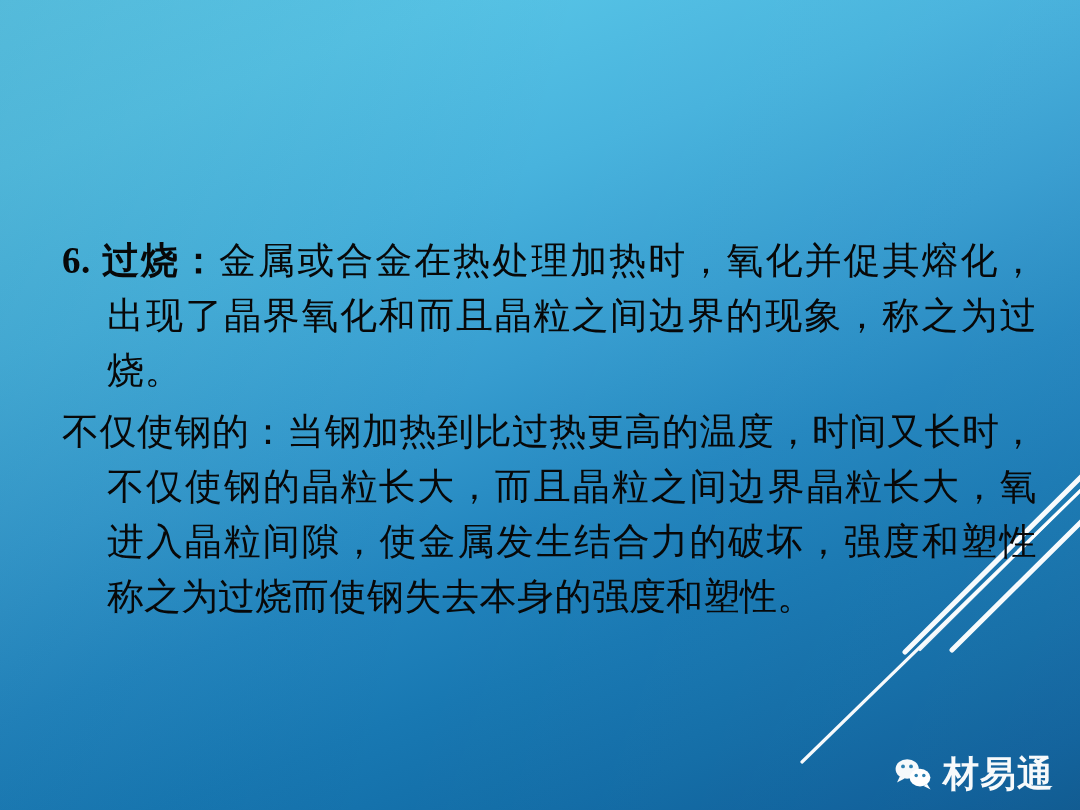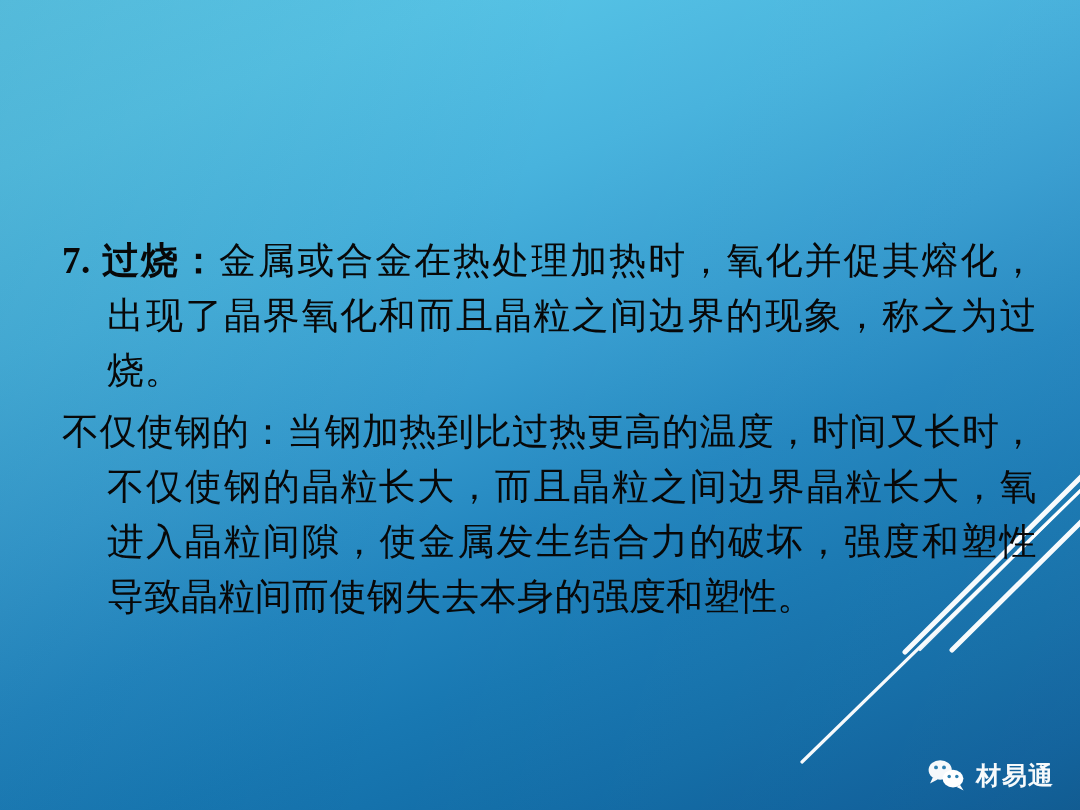--- a/index.html
+++ b/index.html
@@ -103,21 +103,21 @@
     position: absolute;
     right: 26px;
     bottom: 18px;
     display: flex;
     align-items: center;
     gap: 9px;
     z-index: 4;
   }
   #watermark .wm-text {
     color: #ffffff;
-    font-size: 25px;
+    font-size: 36px;
     font-weight: bold;
     font-family: "DejaVu Sans", "Liberation Sans", sans-serif;
     letter-spacing: 1px;
     line-height: 1;
     opacity: 0.97;
   }
   #wechat-icon {
     display: block;
   }
 </style>
@@ -131,25 +131,25 @@
       <line x1="802" y1="762" x2="1084" y2="487" stroke-width="3.2" opacity="0.97"></line>
       <line x1="905" y1="652" x2="1084" y2="474" stroke-width="5.0" opacity="0.97"></line>
       <line x1="920" y1="650" x2="1084" y2="487" stroke-width="2.4" opacity="0.92"></line>
       <line x1="952" y1="650" x2="1084" y2="519" stroke-width="5.0" opacity="0.97"></line>
     </g>
   </svg>
 
   <div id="content">
 
     <p class="para para-1">
-      <span class="lead num">7. 过烧：</span><span>金属或合金在热处理加热时，氧化并促其熔化，出现了</span><span class="b">晶界氧化</span><span>和</span><span class="b">而且晶粒之间边界</span><span>的现象，称之为过烧。</span>
+      <span class="lead num">6. 过烧：</span><span>金属或合金在热处理加热时，氧化并促其熔化，出现了</span><span class="b">晶界氧化</span><span>和</span><span class="b">而且晶粒之间边界</span><span>的现象，称之为过烧。</span>
     </p>
 
     <p class="para para-2">
-      <span class="lead">不仅使钢的：</span><span>当钢加热到比过热更高的温度，时间又长时，不仅使钢的</span><span class="b">晶粒长大</span><span>，而且晶粒之间边界</span><span class="b">晶粒长大</span><span>，氧进入晶粒间隙，使金属发生</span><span class="b">结合力的破坏</span><span>，强度和塑性</span><span class="b">导致晶粒间</span><span>而使钢失去本身的</span><span class="b">强度和塑性</span><span>。</span>
+      <span class="lead">不仅使钢的：</span><span>当钢加热到比过热更高的温度，时间又长时，不仅使钢的</span><span class="b">晶粒长大</span><span>，而且晶粒之间边界</span><span class="b">晶粒长大</span><span>，氧进入晶粒间隙，使金属发生</span><span class="b">结合力的破坏</span><span>，强度和塑性</span><span class="b">称之为过烧</span><span>而使钢失去本身的</span><span class="b">强度和塑性</span><span>。</span>
     </p>
 
   </div>
 
   <div id="watermark">
     <span>
       <svg id="wechat-icon" width="40" height="33" viewBox="0 0 40 33" aria-hidden="true">
 
         <g fill="#ffffff" opacity="0.96">
           <ellipse cx="13.2" cy="11.0" rx="11.6" ry="9.8"></ellipse>

